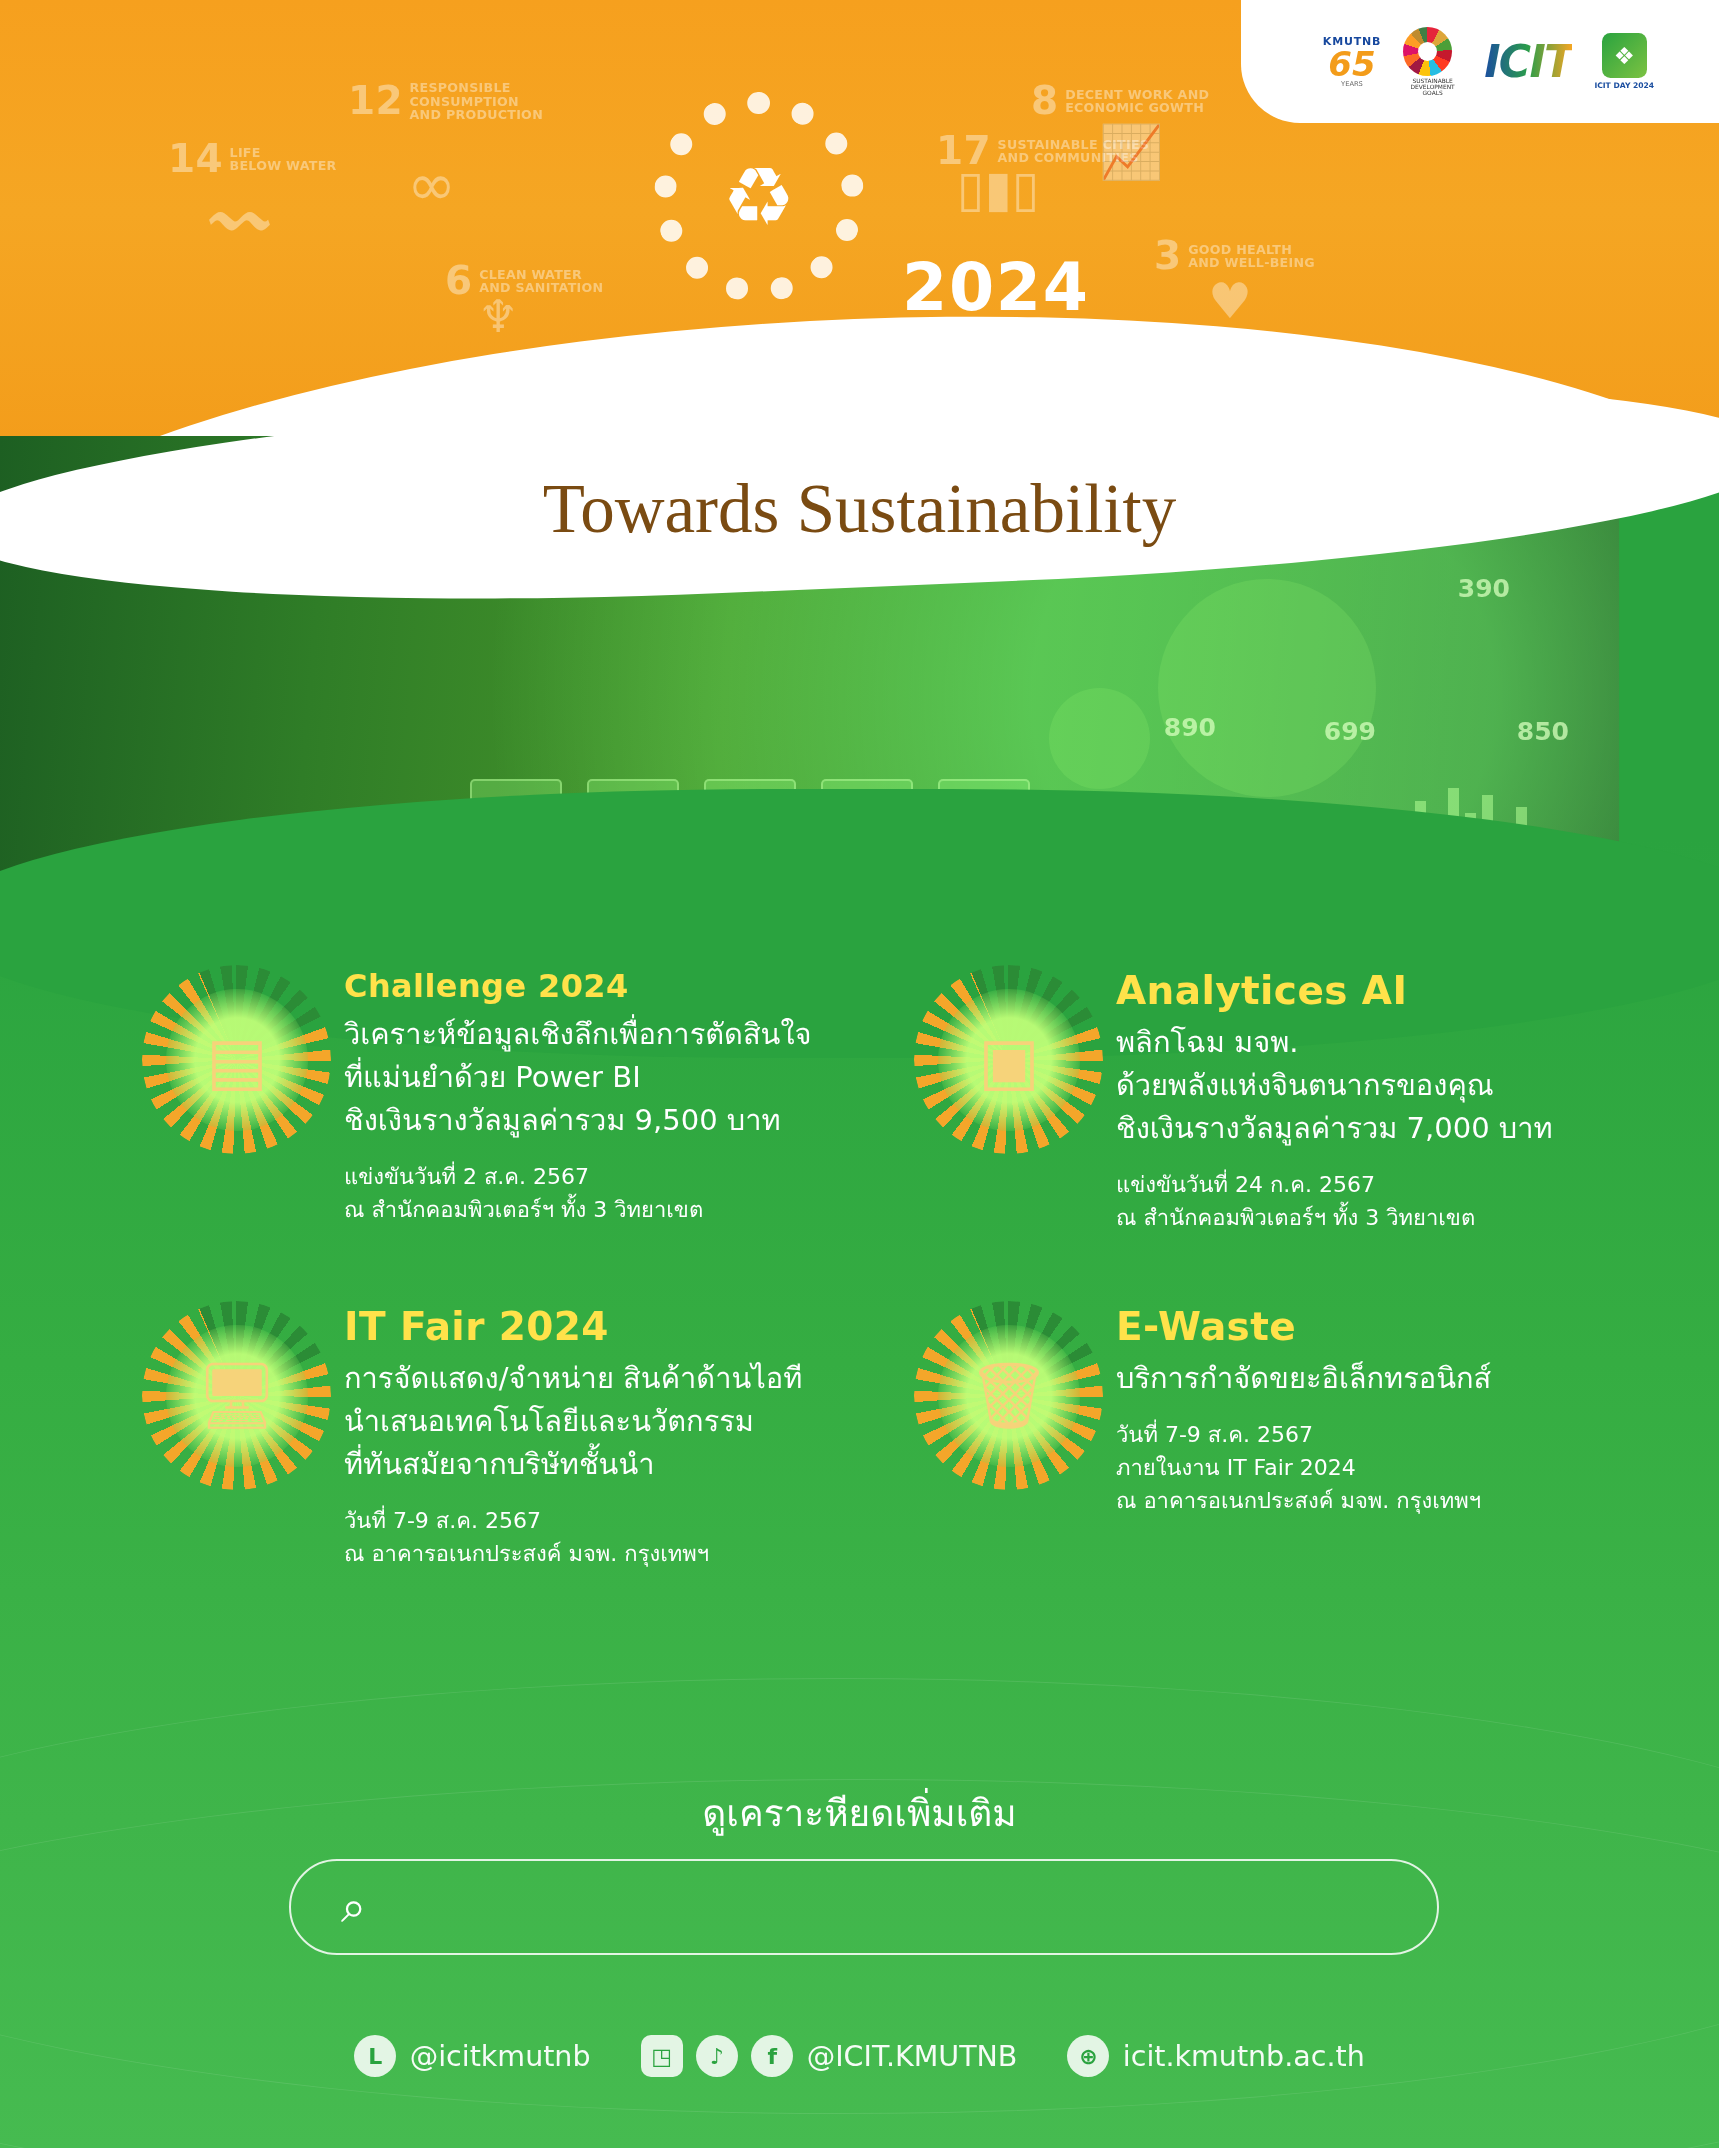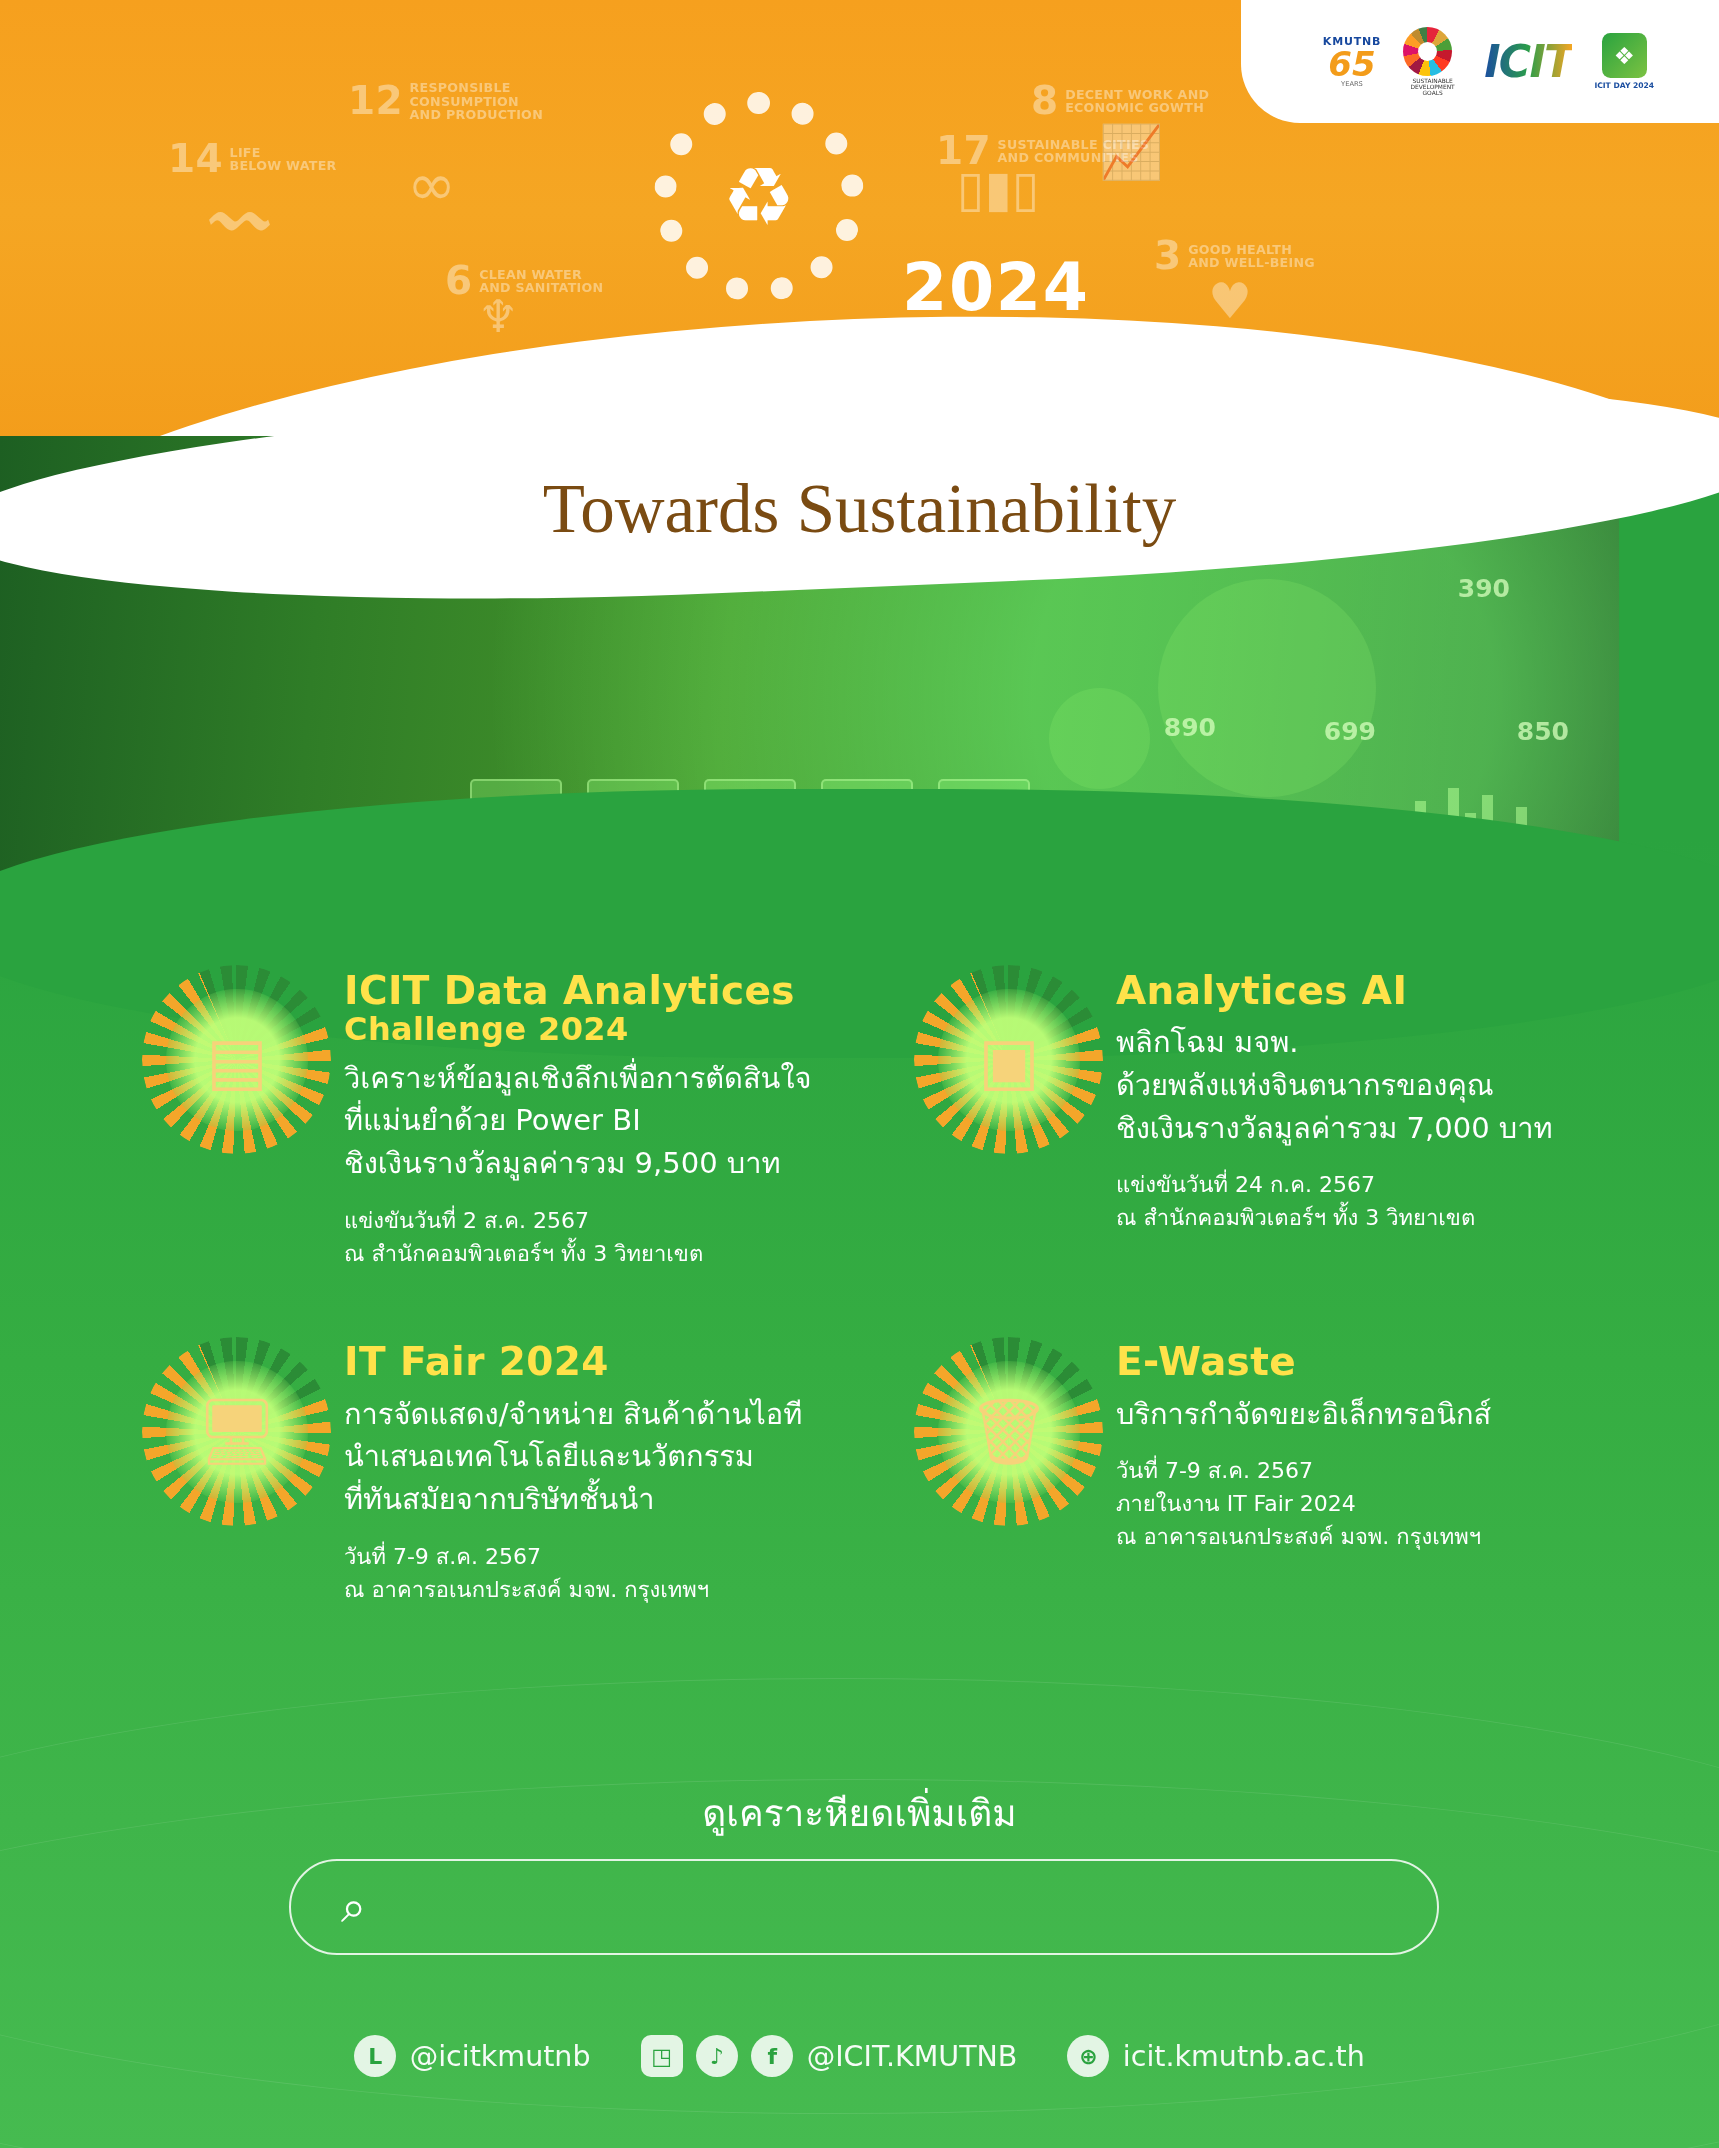--- a/index.html
+++ b/index.html
@@ -269,21 +269,20 @@
   <div class="row" style="margin-bottom:59px;">
 
     <div class="card" style="width:772px; margin-left:117px;">
       <div class="iconwrap">
         <div class="dial-mix"></div>
         <div class="dial-hole">
             <span class="gl">▤</span>
           </div>
       </div>
       <div class="card-text" style="width:520px;">
-        <div class="card-title">ICIT Data Analytices</div>
         <div class="card-title w2">Challenge 2024</div>
         <div class="card-desc" style="white-space:pre-line">วิเคราะห์ข้อมูลเชิงลึกเพื่อการตัดสินใจ
 ที่แม่นยำด้วย Power BI
 ชิงเงินรางวัลมูลค่ารวม 9,500 บาท</div>
         <div class="card-meta" style="white-space:pre-line">แข่งขันวันที่ 2 ส.ค. 2567
 ณ สำนักคอมพิวเตอร์ฯ ทั้ง 3 วิทยาเขต</div>
       </div>
     </div>
 
     <div class="card" style="width:755px;">

